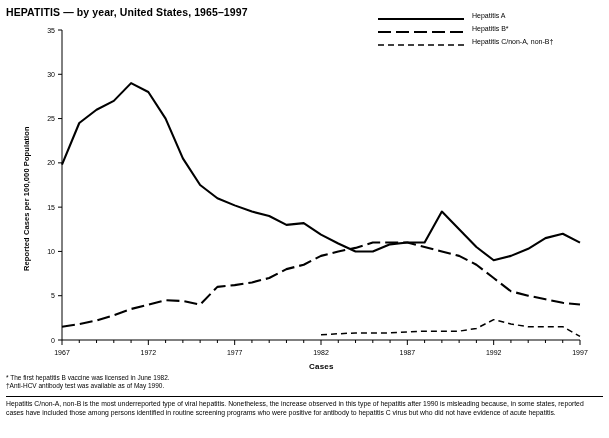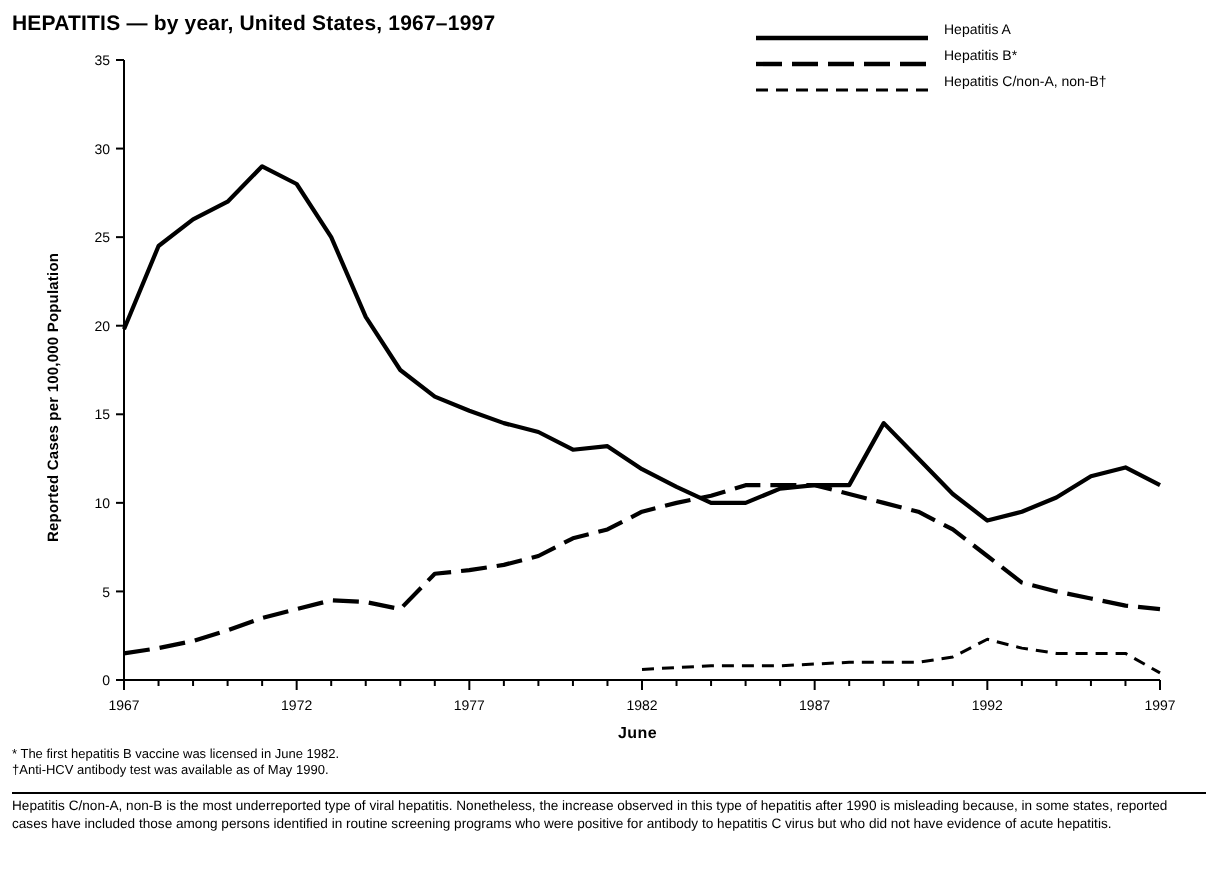--- a/index.html
+++ b/index.html
@@ -109,21 +109,21 @@
     font-size: 6.8px;
     line-height: 8.6px;
     text-align: left;
   }
 </style>
 </head>
 <body>
 
 <div id="page">
 
-  <div class="title">HEPATITIS — by year, United States, 1967–1997</div>
+  <div class="title">HEPATITIS — by year, United States, 1965–1997</div>
 
   <div id="plot-wrap">
     <svg id="plot-svg" width="609" height="340">
         <line x1="62" y1="8" x2="62" y2="318" stroke="#000" stroke-width="1"></line>
         <line x1="62" y1="318" x2="580" y2="318" stroke="#000" stroke-width="1"></line>
         <line x1="58" y1="318" x2="62" y2="318" stroke="#000" stroke-width="1"></line>
         <text x="55" y="320.6" text-anchor="end" font-size="7" fill="#000" font-family="&quot;Liberation Sans&quot;, sans-serif">0</text>
         <line x1="58" y1="273.7142857142857" x2="62" y2="273.7142857142857" stroke="#000" stroke-width="1"></line>
         <text x="55" y="276.31428571428575" text-anchor="end" font-size="7" fill="#000" font-family="&quot;Liberation Sans&quot;, sans-serif">5</text>
         <line x1="58" y1="229.42857142857144" x2="62" y2="229.42857142857144" stroke="#000" stroke-width="1"></line>
@@ -174,21 +174,21 @@
         <line x1="528.2" y1="318" x2="528.2" y2="321" stroke="#000" stroke-width="1"></line>
         <line x1="545.4666666666667" y1="318" x2="545.4666666666667" y2="321" stroke="#000" stroke-width="1"></line>
         <line x1="562.7333333333333" y1="318" x2="562.7333333333333" y2="321" stroke="#000" stroke-width="1"></line>
         <line x1="580" y1="318" x2="580" y2="323" stroke="#000" stroke-width="1"></line>
         <text x="580" y="333" text-anchor="middle" font-size="7" fill="#000" font-family="&quot;Liberation Sans&quot;, sans-serif">1997</text>
         <path d="M 62.00 142.63 L 79.27 101.00 L 96.53 87.71 L 113.80 78.86 L 131.07 61.14 L 148.33 70.00 L 165.60 96.57 L 182.87 136.43 L 200.13 163.00 L 217.40 176.29 L 234.67 183.37 L 251.93 189.57 L 269.20 194.00 L 286.47 202.86 L 303.73 201.09 L 321.00 212.60 L 338.27 221.46 L 355.53 229.43 L 372.80 229.43 L 390.07 222.34 L 407.33 220.57 L 424.60 220.57 L 441.87 189.57 L 459.13 207.29 L 476.40 225.00 L 493.67 238.29 L 510.93 233.86 L 528.20 226.77 L 545.47 216.14 L 562.73 211.71 L 580.00 220.57" fill="none" stroke="#000" stroke-width="2.1" stroke-linejoin="round" stroke-linecap="butt"></path>
         <path d="M 62.00 304.71 L 79.27 302.06 L 96.53 298.51 L 113.80 293.20 L 131.07 287.00 L 148.33 282.57 L 165.60 278.14 L 182.87 279.03 L 200.13 282.57 L 217.40 264.86 L 234.67 263.09 L 251.93 260.43 L 269.20 256.00 L 286.47 247.14 L 303.73 242.71 L 321.00 233.86 L 338.27 229.43 L 355.53 225.89 L 372.80 220.57 L 390.07 220.57 L 407.33 220.57 L 424.60 225.00 L 441.87 229.43 L 459.13 233.86 L 476.40 242.71 L 493.67 256.00 L 510.93 269.29 L 528.20 273.71 L 545.47 277.26 L 562.73 280.80 L 580.00 282.57" fill="none" stroke="#000" stroke-width="2.1" stroke-linejoin="round" stroke-linecap="butt" stroke-dasharray="13 5"></path>
         <path d="M 321.00 312.69 L 338.27 311.80 L 355.53 310.91 L 372.80 310.91 L 390.07 310.91 L 407.33 310.03 L 424.60 309.14 L 441.87 309.14 L 459.13 309.14 L 476.40 306.49 L 493.67 297.63 L 510.93 302.06 L 528.20 304.71 L 545.47 304.71 L 562.73 304.71 L 580.00 314.46" fill="none" stroke="#000" stroke-width="1.5" stroke-linejoin="round" stroke-linecap="butt" stroke-dasharray="6 4"></path>
       </svg>
     <div class="axis-title-y" id="ytitle" style="left: 22px; top: 249px;">Reported Cases per 100,000 Population</div>
-    <div class="axis-title-x" id="xtitle" style="left: 309px; top: 340px;">June</div>
+    <div class="axis-title-x" id="xtitle" style="left: 309px; top: 340px;">Cases</div>
   </div>
 
   <div id="legend">
     <div class="legend-row">
       <svg class="legend-sample" viewBox="0 0 86 6" preserveAspectRatio="none">
         <line x1="0" y1="3" x2="86" y2="3" stroke="#000" stroke-width="2.2"></line>
       </svg>
       <span class="legend-label">Hepatitis A</span>
     </div>
     <div class="legend-row">

